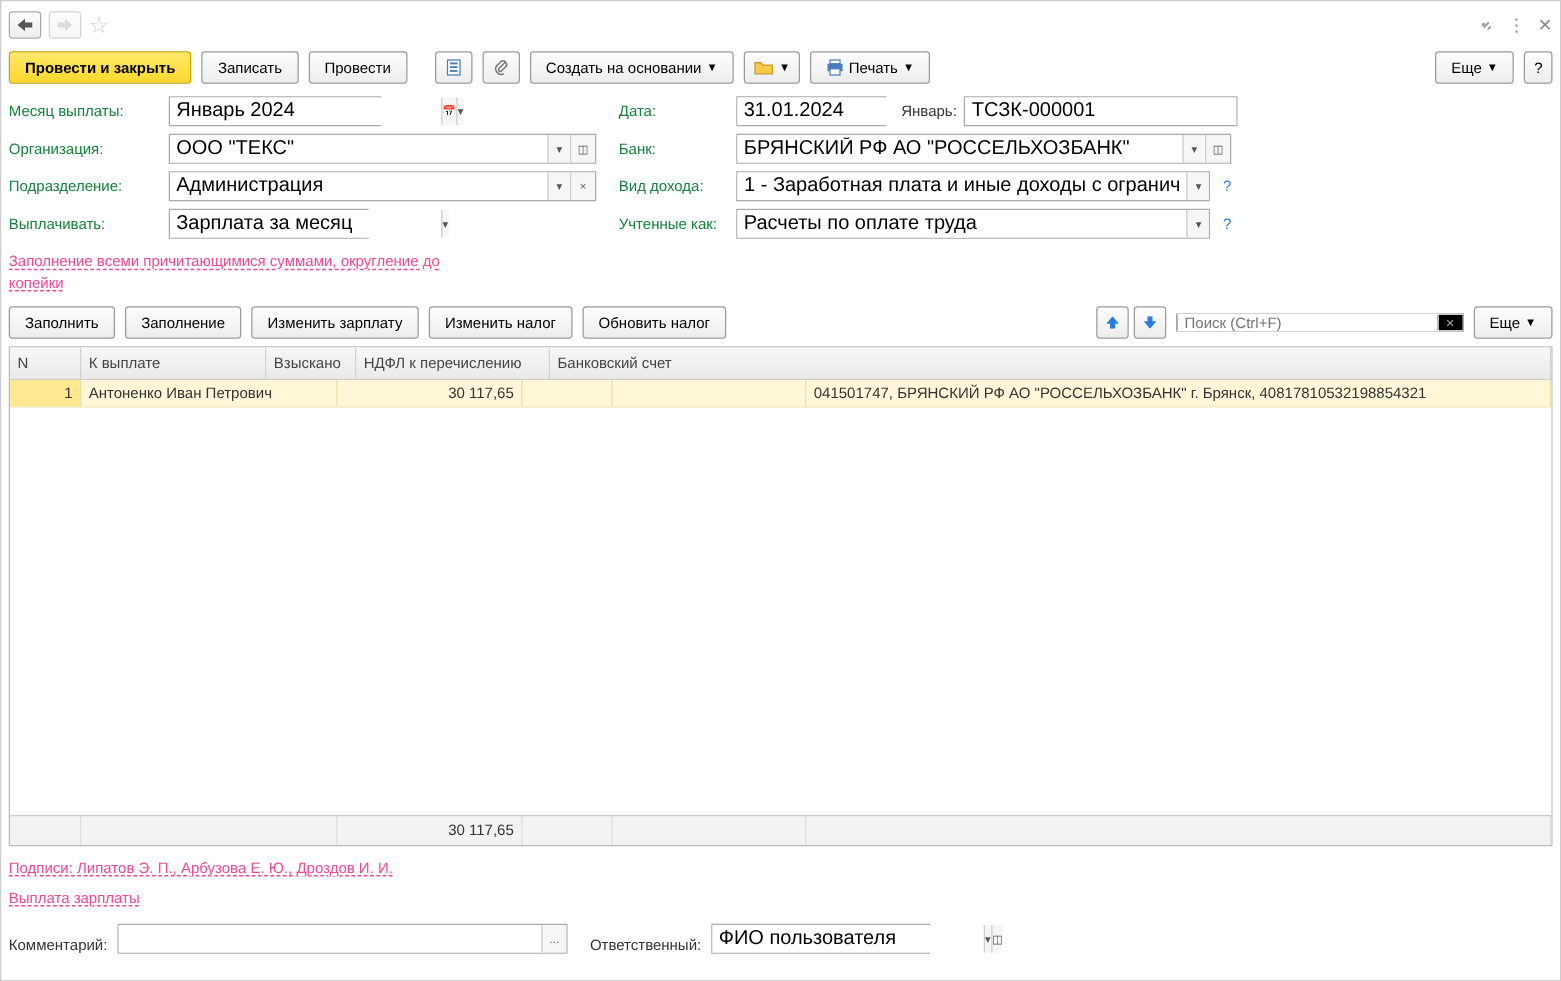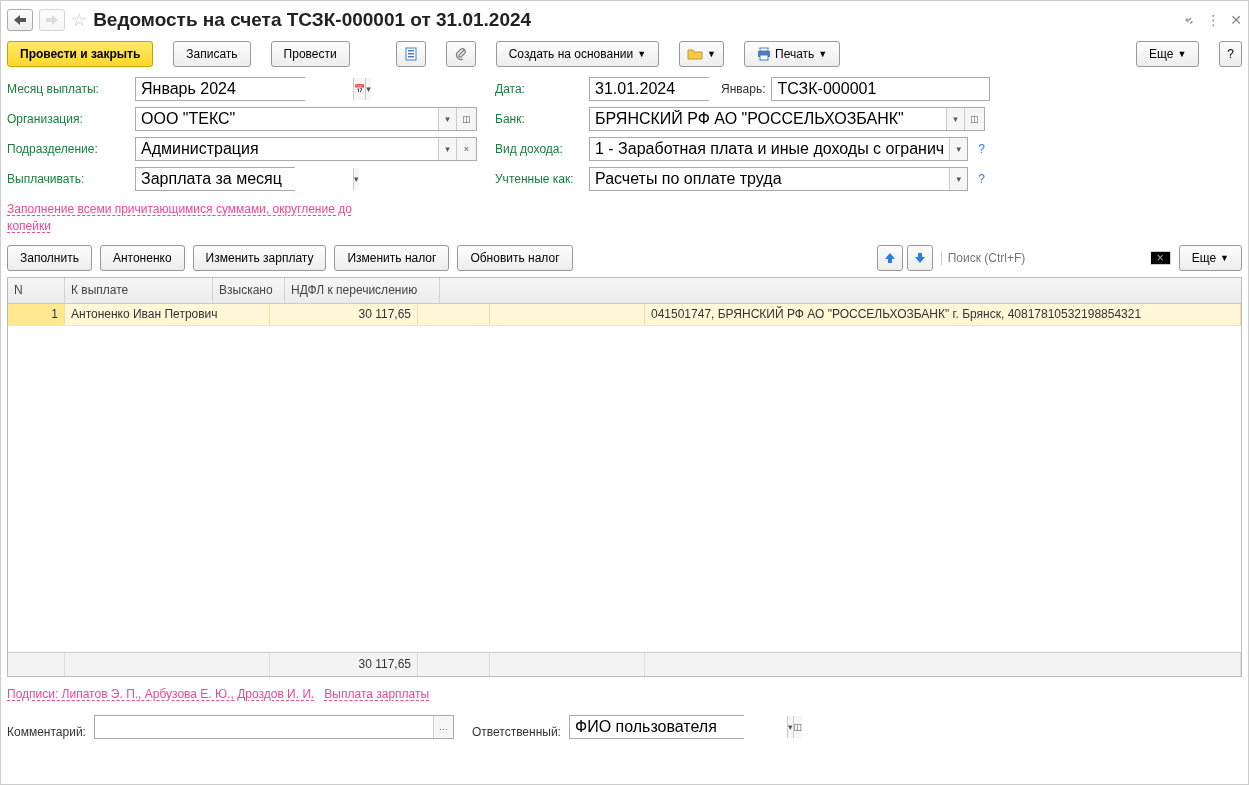--- a/index.html
+++ b/index.html
@@ -31,21 +31,21 @@
   cursor: pointer;
 }
 .nav-btn.disabled { opacity: .5; cursor: default;}
 .star-icon { color: #ccc; font-size: 18px; }
 .title { font-size: 19px; font-weight: bold; color: #222; }
 .title-right { margin-left: auto; display: flex; gap: 10px; align-items: center; color: #888;}
 .title-right span { cursor: pointer; font-size: 14px;}
 .toolbar {
   display: flex;
   align-items: center;
-  gap: 20px;
+  gap: 8px;
   padding: 2px 0 10px 0;
 }
 .btn {
   height: 26px;
   padding: 0 12px;
   border: 1px solid #999;
   background: linear-gradient(#fdfdfd,#ededed);
   border-radius: 3px;
   cursor: pointer;
   display: inline-flex;
@@ -171,41 +171,40 @@
   display: flex;
   height: 24px;
   background: #f3f3f3;
   border-top: 1px solid #ccc;
 }
 .grid-footer > div {
   border-right: 1px solid #ddd;
   padding: 4px 6px;
 }
 .grid-footer .col-pay { text-align: right; }
-.bottom-links { padding: 10px 0; display: flex; flex-direction: row; gap: 10px;}
+.bottom-links { padding: 10px 0; display: flex; flex-direction: column; gap: 10px; justify-content: center;}
 .bottom-form { display: flex; align-items: flex-end; gap: 8px; padding-top: 4px;}
 .caret { font-size: 9px; }
 svg { display: block; }
 </style>
 </head>
 <body>
 
 <div class="titlebar">
   <span class="nav-btn">
     <svg width="12" height="10" viewBox="0 0 12 10">
         <path d="M6 0 L0 5 L6 10 L6 7 L12 7 L12 3 L6 3 Z" fill="#555"></path>
       </svg>
   </span>
   <span class="nav-btn disabled">
     <svg width="12" height="10" viewBox="0 0 12 10">
         <path d="M6 0 L12 5 L6 10 L6 7 L0 7 L0 3 L6 3 Z" fill="#bbb"></path>
       </svg>
   </span>
   <span class="star-icon">☆</span>
-  <span class="title">Ведомость на счета ТСЗК-000001 от 31.01.2024</span>
   <div class="title-right">
     <span>
       <svg width="14" height="14" viewBox="0 0 14 14">
           <path d="M5 9 L9 5 M4 8 A2 2 0 0 1 6 6 M8 10 A2 2 0 0 0 10 8" stroke="#999" stroke-width="1.5" fill="none"></path>
         </svg>
     </span>
     <span>⋮</span>
     <span>✕</span>
   </div>
 </div>
@@ -326,21 +325,21 @@
     <span class="qmark">?</span>
   </div>
 </div>
 
 <div class="link-block">
   <span class="link">Заполнение всеми причитающимися суммами, округление до копейки</span>
 </div>
 
 <div class="table-toolbar">
   <button class="btn">Заполнить</button>
-  <button class="btn">Антоненко</button>
+  <button class="btn">Заполнение</button>
   <button class="btn">Изменить зарплату</button>
   <button class="btn">Изменить налог</button>
   <button class="btn">Обновить налог</button>
   <div class="spacer"></div>
   <div class="arrow-btns">
     <button class="btn icon-only">
         <svg width="10" height="10" viewBox="0 0 10 10">
           <path d="M5 0 L10 6 L7 6 L7 10 L3 10 L3 6 L0 6 Z" fill="#2a7de1"></path>
         </svg>
       </button>
@@ -359,20 +358,21 @@
       <span class="caret">▼</span>
     </button>
 </div>
 
 <div class="grid">
   <div class="grid-header">
     <div class="col-n">N</div>
     <div class="col-pay">К выплате</div>
     <div class="col-vz">Взыскано</div>
     <div class="col-ndfl">НДФЛ к перечислению</div>
+    <div class="col-bank">Банковский счет</div>
   </div>
   <div class="grid-body">
     <div class="grid-row">
       <div class="col-n">1</div>
       <div class="col-emp">Антоненко Иван Петрович</div>
       <div class="col-pay">30 117,65</div>
       <div class="col-vz"></div>
       <div class="col-ndfl"></div>
       <div class="col-bank">041501747, БРЯНСКИЙ РФ АО "РОССЕЛЬХОЗБАНК" г. Брянск, 40817810532198854321</div>
     </div>

